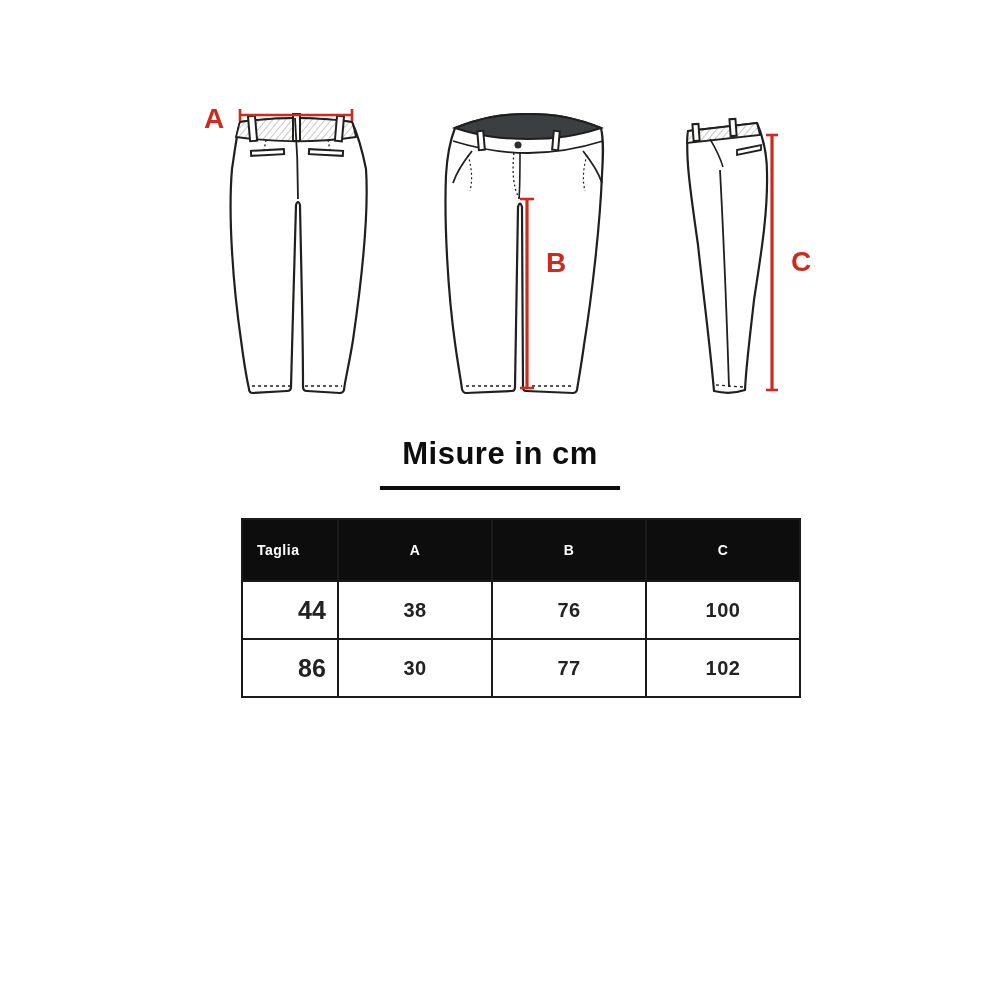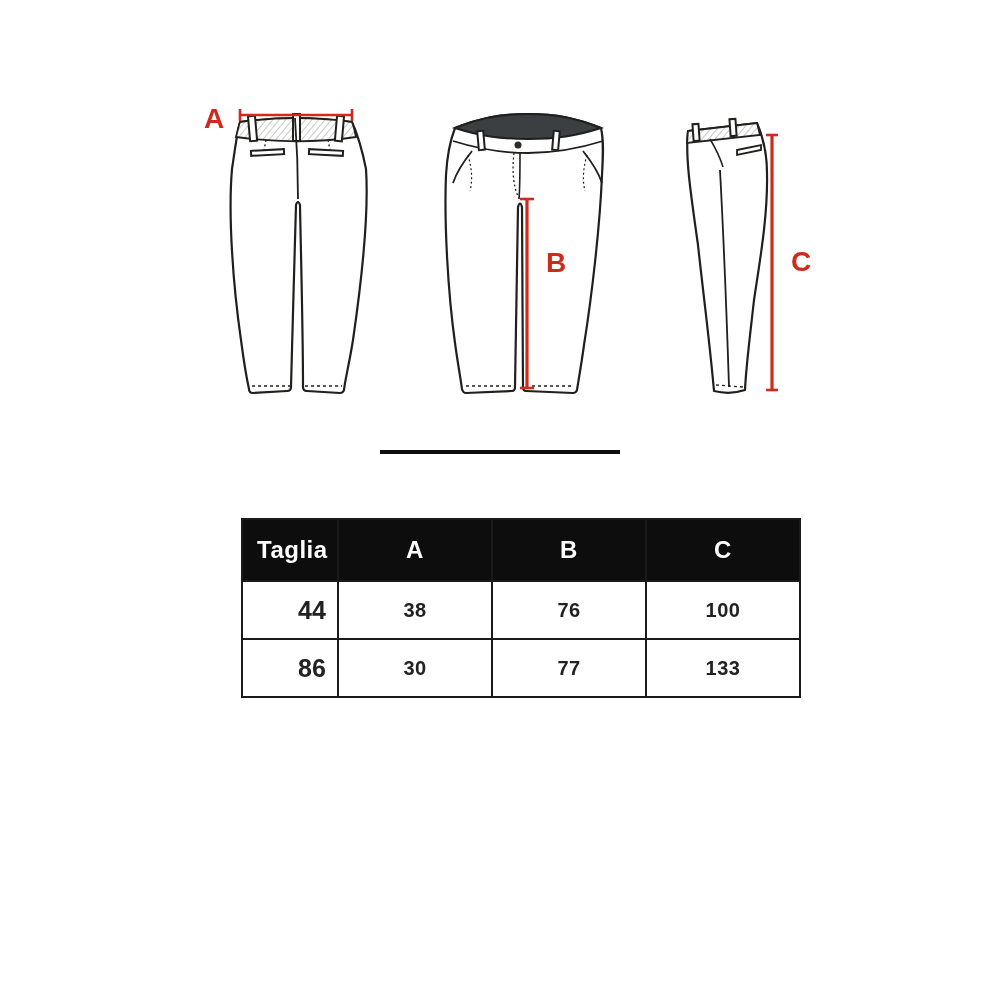--- a/index.html
+++ b/index.html
@@ -26,21 +26,21 @@
     position:absolute;left:241px;top:518px;width:558px;
     border-collapse:collapse;table-layout:fixed;
   }
   #size-table th,#size-table td{
     border:2px solid #1a1a1a;text-align:center;padding:0;
   }
   #size-table col.c-taglia{width:96px;}
   #size-table col.c-meas{width:154px;}
   #size-table thead tr{height:62px;}
   #size-table tbody tr{height:58px;}
-  #size-table th{font-size:24px;font-weight:bold;letter-spacing:0.5px;}
+  #size-table th{font-size:14px;font-weight:bold;letter-spacing:0.5px;}
   #size-table th.th-taglia{text-align:left;padding-left:14px;}
   #size-table td.size-cell{font-size:25px;font-weight:bold;color:#222;padding-left:44px;}
   #size-table td.measure-cell{font-size:20px;font-weight:bold;color:#222;letter-spacing:0.5px;margin-left:7px;}
 </style>
 </head>
 <body>
 
 <div id="canvas">
 
   <div class="diagram" id="diagram-back">
@@ -174,20 +174,21 @@
       <g stroke="#cf2a1e">
         <line x1="112" y1="40" x2="112" y2="295" stroke-width="3.2"></line>
         <line x1="106" y1="40" x2="118" y2="40" stroke-width="2.6"></line>
         <line x1="106" y1="295" x2="118" y2="295" stroke-width="2.6"></line>
       </g>
       <text class="letter" x="131" y="176" fill="#cf2a1e">C</text>
     </svg>
   </div>
 
   <div id="title-block">
+    <h2 id="section-title">Misure in cm</h2>
     <div id="title-underline"></div>
   </div>
 
   <table id="size-table">
     <colgroup>
       <col class="c-taglia">
         <col class="c-meas">
         <col class="c-meas">
         <col class="c-meas">
     </colgroup>
@@ -203,18 +204,18 @@
       <tr>
         <td class="size-cell">44</td>
         <td class="measure-cell">38</td>
         <td class="measure-cell">76</td>
         <td class="measure-cell">100</td>
       </tr>
       <tr>
         <td class="size-cell">86</td>
         <td class="measure-cell">30</td>
         <td class="measure-cell">77</td>
-        <td class="measure-cell">133</td>
+        <td class="measure-cell">102</td>
       </tr>
     </tbody>
   </table>
 
 </div>
 
 </body></html>

